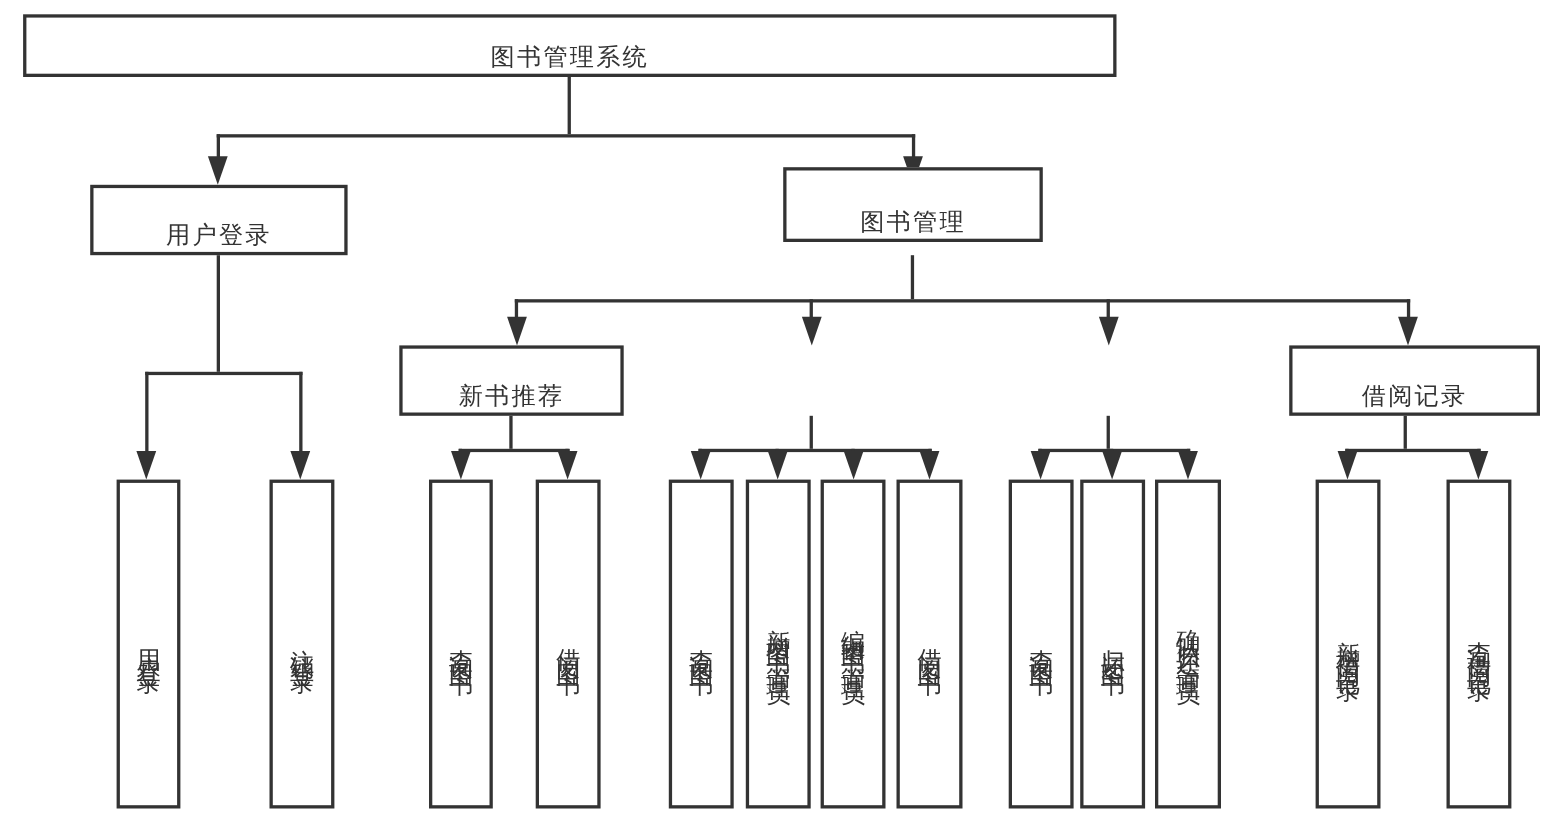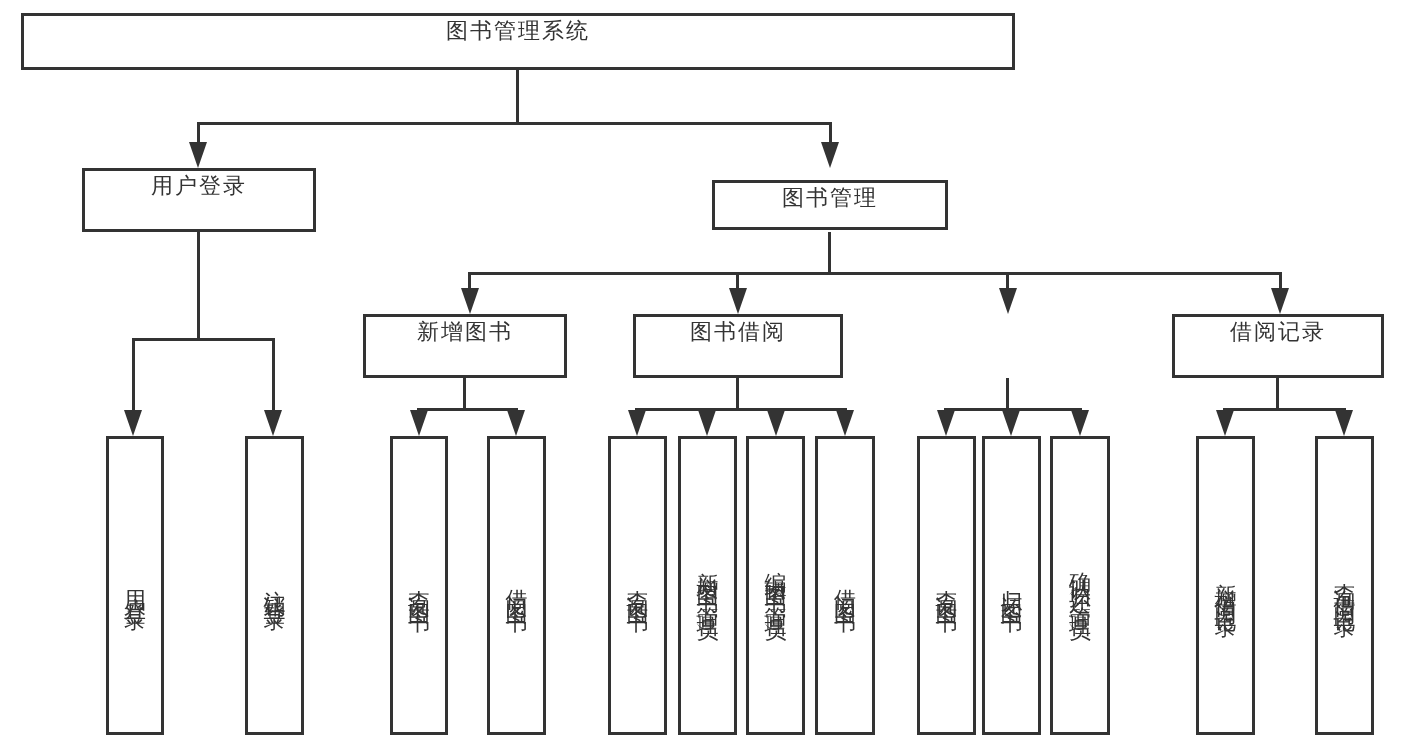--- a/index.html
+++ b/index.html
@@ -8,21 +8,21 @@
     --wm:#b9b9b9;
     --bg:#ffffff;
   }
   html,body{margin:0;padding:0;background:var(--bg);}
   #diagram{
     position:relative;width:1405px;height:747px;background:var(--bg);
     font-family:"Liberation Sans",sans-serif;overflow:hidden;
   }
   .node{
     position:absolute;border:3px solid var(--line);background:var(--bg);
-    display:flex;align-items:flex-start;justify-content:center;
+    display:flex;align-items:flex-end;justify-content:center;
     font-size:22px;color:var(--text);letter-spacing:2px;box-sizing:border-box;
   }
   .leaf{
     position:absolute;border:3px solid var(--line);background:var(--bg);
     display:flex;align-items:center;justify-content:center;
     top:436px;height:299px;box-sizing:border-box;
   }
   .leaf span{
     writing-mode:vertical-lr;text-orientation:mixed;
     font-size:22px;color:var(--text);letter-spacing:7px;line-height:1.1;
@@ -51,21 +51,21 @@
   <div class="vline" style="left:516px;top:70px;height:52px"></div>
   <div class="hline" style="left:197px;top:122px;width:635px"></div>
   <div class="vline" style="left:197px;top:122px;height:22px"></div>
   <div class="arrow" style="left:189px;top:142px"></div>
   <div class="vline" style="left:829px;top:122px;height:22px"></div>
   <div class="arrow" style="left:821px;top:142px"></div>
 
   <div class="node" style="left:82px;top:168px;width:234px;height:64px">
     <span>用户登录</span>
   </div>
-  <div class="node" style="left:712px;top:180px;width:236px;height:50px">
+  <div class="node" style="left:712px;top:152px;width:236px;height:68px">
     <span>图书管理</span>
   </div>
 
   <div class="vline" style="left:197px;top:232px;height:106px"></div>
   <div class="hline" style="left:132px;top:338px;width:143px"></div>
   <div class="vline" style="left:132px;top:338px;height:74px"></div>
   <div class="arrow" style="left:124px;top:410px"></div>
   <div class="vline" style="left:272px;top:338px;height:74px"></div>
   <div class="arrow" style="left:264px;top:410px"></div>
 
@@ -81,26 +81,23 @@
   <div class="vline" style="left:468px;top:272px;height:20px"></div>
   <div class="arrow" style="left:461px;top:288px"></div>
   <div class="vline" style="left:736px;top:272px;height:20px"></div>
   <div class="arrow" style="left:729px;top:288px"></div>
   <div class="vline" style="left:1006px;top:272px;height:20px"></div>
   <div class="arrow" style="left:999px;top:288px"></div>
   <div class="vline" style="left:1279px;top:272px;height:20px"></div>
   <div class="arrow" style="left:1271px;top:288px"></div>
 
   <div class="node" style="left:363px;top:314px;width:204px;height:64px">
-    <span>新增图书</span>
+    <span>新书推荐</span>
   </div>
-  <div class="node" style="left:633px;top:314px;width:210px;height:64px">
-    <span>图书借阅</span>
-  </div>
-  <div class="node" style="left:1172px;top:314px;width:212px;height:64px">
+  <div class="node" style="left:1172px;top:314px;width:228px;height:64px">
     <span>借阅记录</span>
   </div>
 
   <div class="vline" style="left:463px;top:378px;height:30px"></div>
   <div class="hline" style="left:417px;top:408px;width:101px"></div>
   <div class="vline" style="left:417px;top:408px;height:6px"></div>
   <div class="arrow" style="left:410px;top:410px"></div>
   <div class="vline" style="left:514px;top:408px;height:6px"></div>
   <div class="arrow" style="left:507px;top:410px"></div>
 

